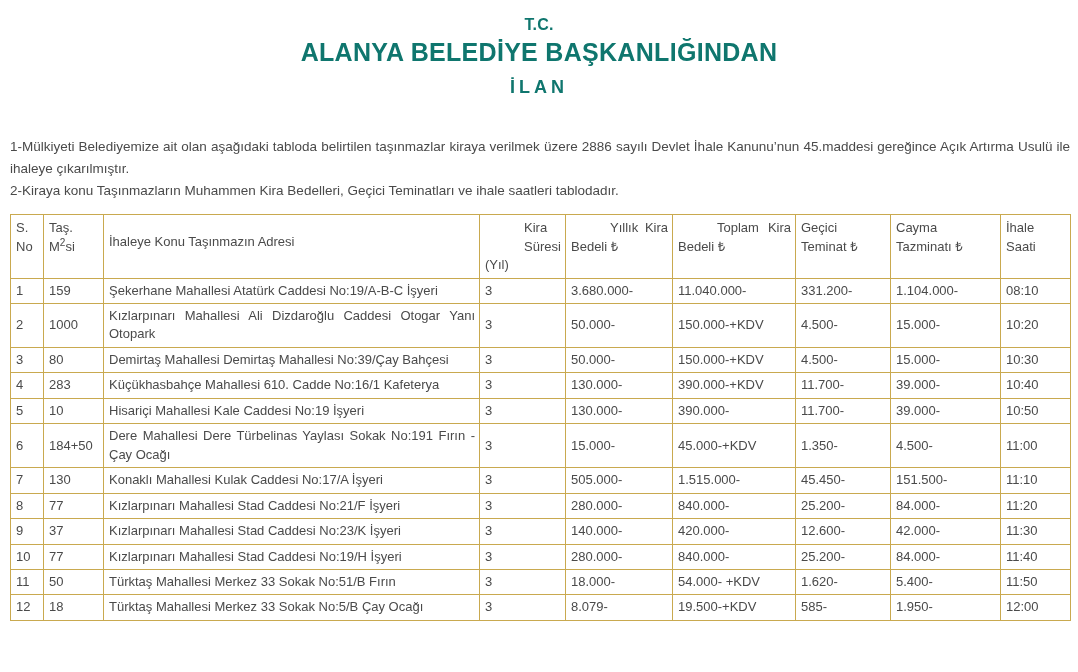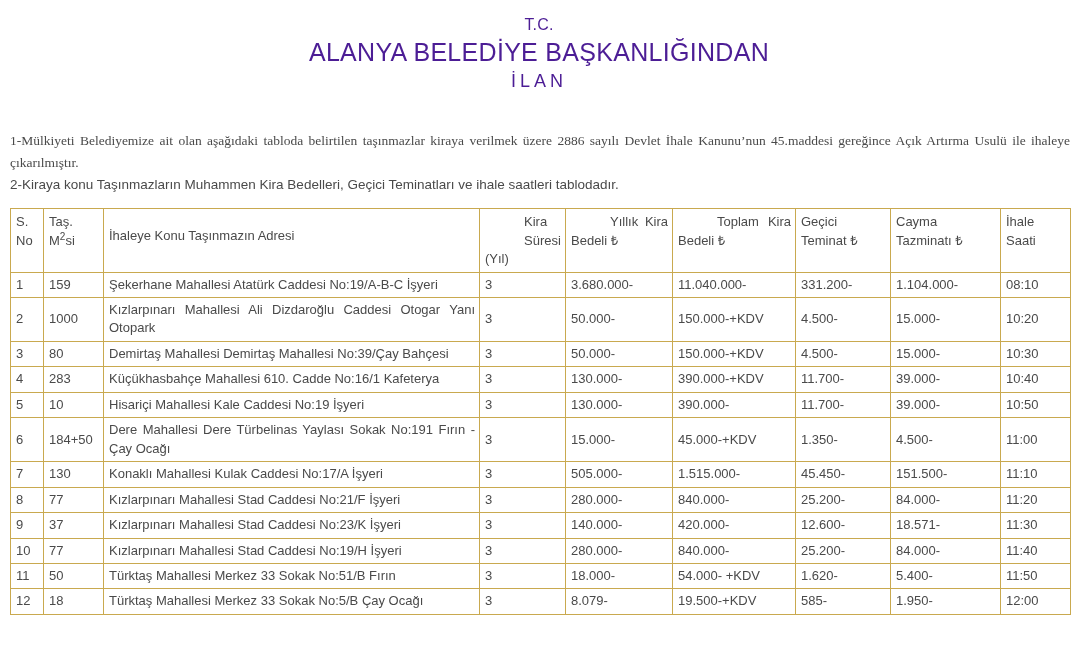--- a/index.html
+++ b/index.html
@@ -21,43 +21,42 @@
     height: 672px;
     box-sizing: border-box;
   }
 
   
   .doc-header {
     text-align: center;
     padding-top: 14px;
   }
   .hdr-line {
-    font-weight: normal;
-    color: #4c1d95;
+    font-weight: bold;
+    color: #0f766e;
     line-height: 1.35;
   }
   .hdr-tc { font-size: 16px; letter-spacing: 0.2px; }
   .hdr-main { font-size: 25px; letter-spacing: 0.3px; }
-  .hdr-ilan { font-size: 18px; letter-spacing: 4px; }
+  .hdr-ilan { font-size: 18px; letter-spacing: 4px; margin-top: 6px; }
 
   
   .intro {
     margin: 0;
     padding: 36px 8px 0 10px;
     font-size: 13.5px;
     line-height: 1.62;
     color: #4a4a4a;
   }
   .intro p {
     margin: 0 0 1px 0;
   }
   .intro .p1 {
     text-align: justify;
     text-justify: inter-word;
-    font-family: Liberation Serif, serif;
   }
 
   
   .table-wrap {
     padding: 11px 8px 0 10px;
   }
   table.auction {
     border-collapse: collapse;
     width: 1060px;
     table-layout: fixed;
@@ -267,21 +266,21 @@
             <td class="saat">11:20</td>
           </tr>
           <tr>
             <td class="no">9</td>
             <td class="m2">37</td>
             <td class="adres">Kızlarpınarı Mahallesi Stad Caddesi No:23/K İşyeri</td>
             <td class="sure">3</td>
             <td class="num">140.000-</td>
             <td class="num">420.000-</td>
             <td class="num">12.600-</td>
-            <td class="num">18.571-</td>
+            <td class="num">42.000-</td>
             <td class="saat">11:30</td>
           </tr>
           <tr>
             <td class="no">10</td>
             <td class="m2">77</td>
             <td class="adres">Kızlarpınarı Mahallesi Stad Caddesi No:19/H İşyeri</td>
             <td class="sure">3</td>
             <td class="num">280.000-</td>
             <td class="num">840.000-</td>
             <td class="num">25.200-</td>

